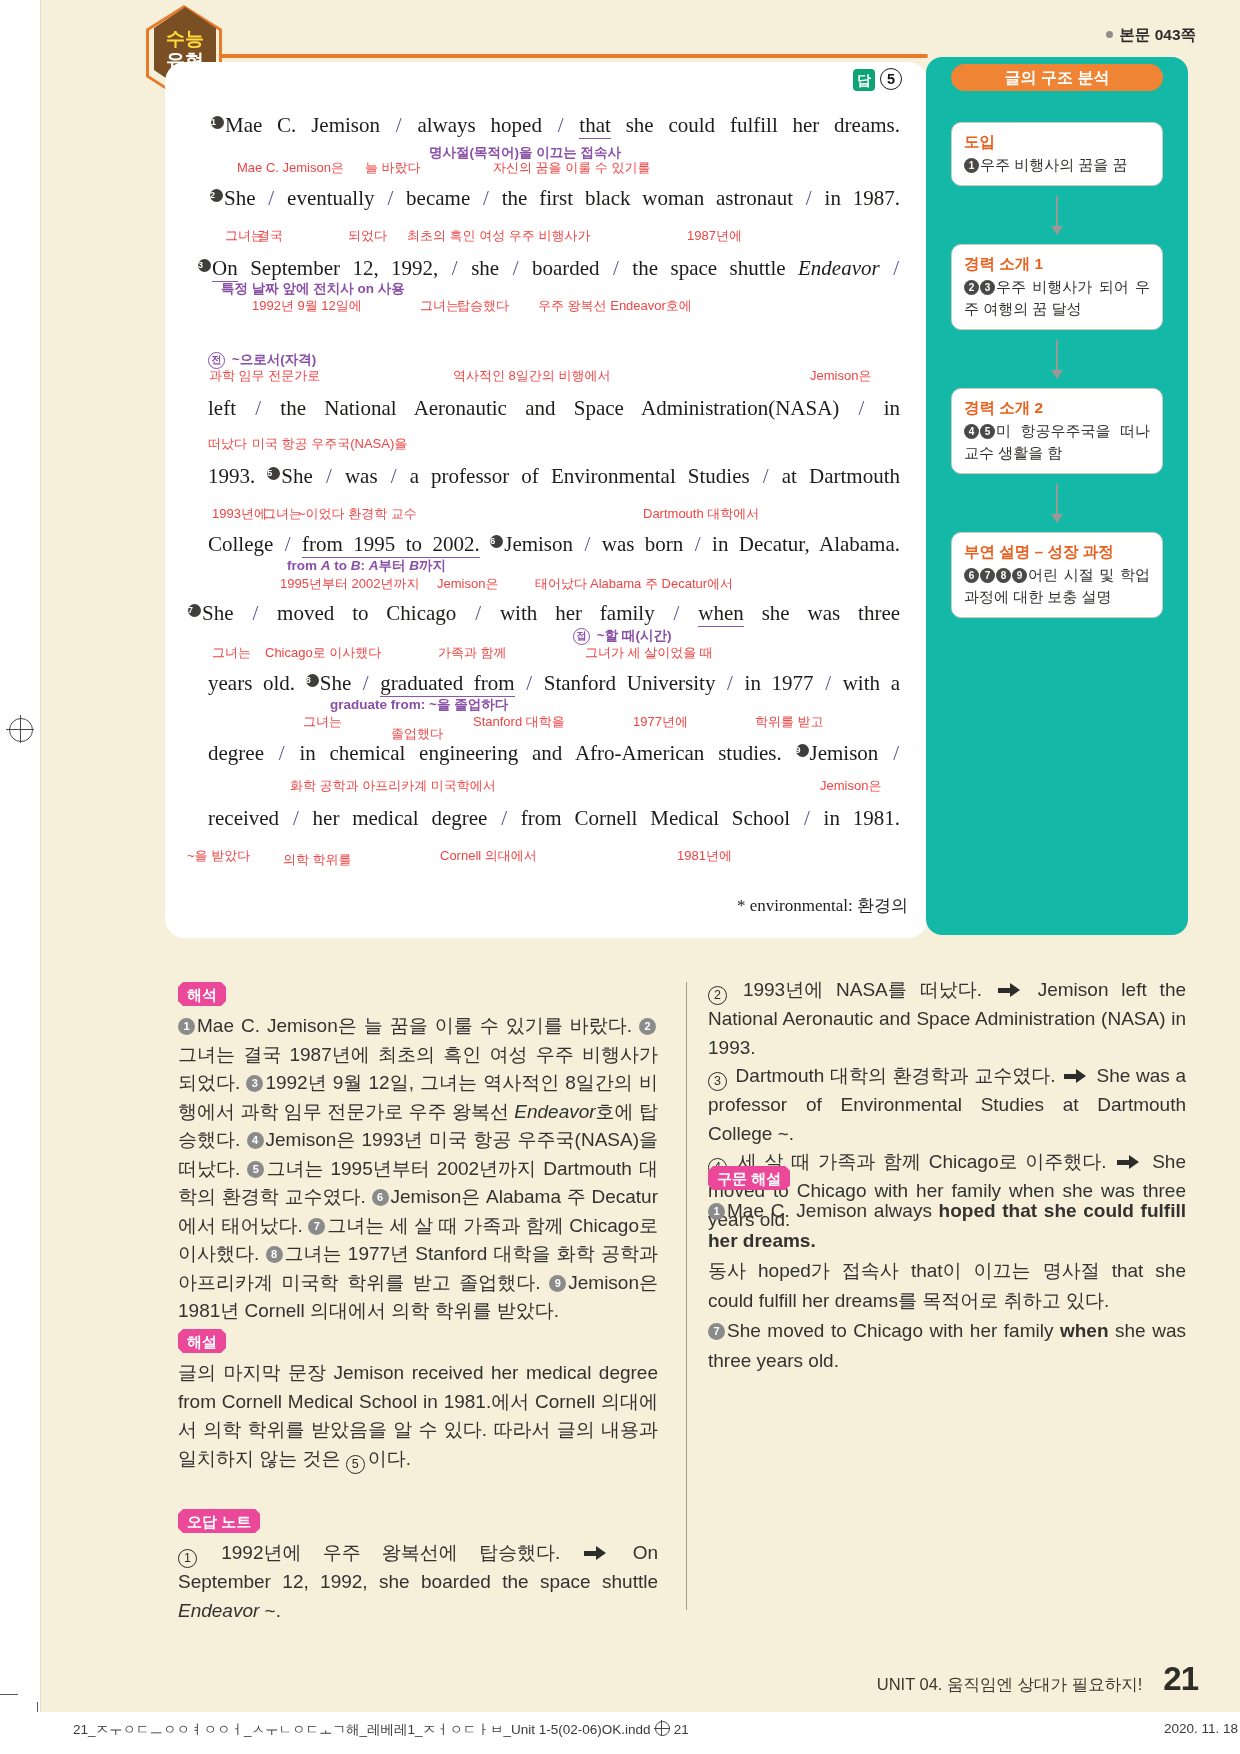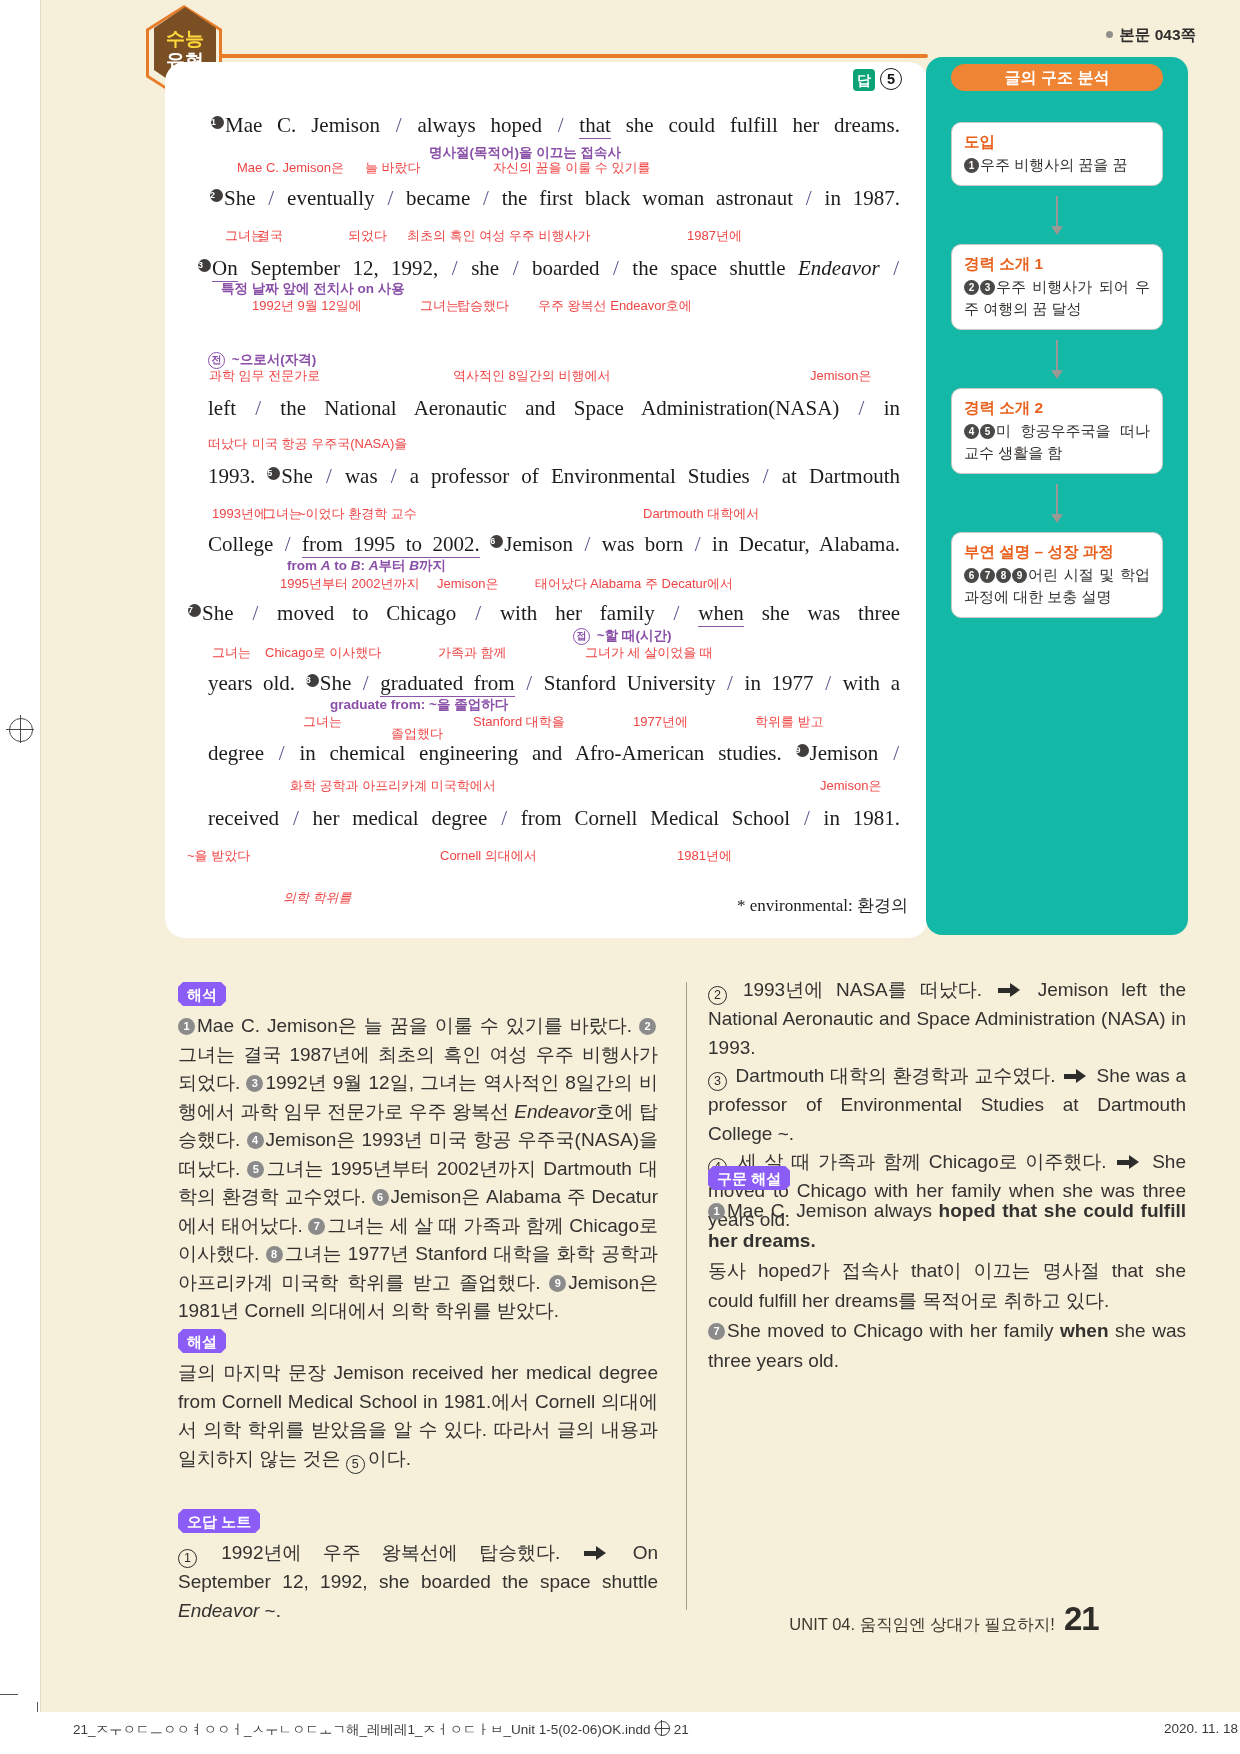--- a/index.html
+++ b/index.html
@@ -58,34 +58,34 @@
   .sbox{margin:0 25px;background:#fff;border:1px solid #ccc9c3;border-radius:10px;padding:9px 12px;}
   .sbox:first-of-type{margin-top:31px;}
   .sbox .btitle{color:#e8611f;font-weight:bold;font-size:15.5px;line-height:20px;}
   .sbox .bcontent{font-size:15px;line-height:22px;color:#33312e;margin-top:2px;text-align:justify;}
   .sarrow{height:58px;display:flex;flex-direction:column;align-items:center;justify-content:center;}
   .sarrow .line{width:2px;height:30px;background:#9b9995;}
   .sarrow .head{width:0;height:0;border-top:9px solid #9b9995;border-left:6px solid transparent;border-right:6px solid transparent;}
   
   #divider{position:absolute;left:686px;top:982px;width:1px;height:628px;background:#a39d8e;}
   .sec{position:absolute;}
-  .sbadge{display:inline-block;background:#8b5cf6;color:#fff;font-weight:bold;font-size:15px;line-height:15px;
+  .sbadge{display:inline-block;background:#ec4899;color:#fff;font-weight:bold;font-size:15px;line-height:15px;
       padding:5px 9px 4px;clip-path:polygon(5px 0,calc(100% - 5px) 0,100% 5px,100% calc(100% - 5px),
       calc(100% - 5px) 100%,5px 100%,0 calc(100% - 5px),0 5px);}
   .paras{margin-top:6px;}
   .paras p{margin:0;font-size:19px;line-height:28.5px;color:#343230;text-align:justify;}
   #sec-haeseok{left:178px;top:982px;width:480px;}
   #sec-haeseol{left:178px;top:1329px;width:480px;}
   #sec-odap{left:178px;top:1509px;width:480px;}
   #sec-checks{left:708px;top:976px;width:478px;}
   #sec-checks .paras{margin-top:0;}
   #sec-gumun{left:708px;top:1166px;width:478px;}
   #sec-gumun .paras p{line-height:30px;}
   
-  #unitline{position:absolute;left:690px;top:1600px;width:508px;display:flex;align-items:baseline;justify-content:center;gap:9px;}
+  #unitline{position:absolute;left:690px;top:1660px;width:508px;display:flex;align-items:baseline;justify-content:flex-end;gap:21px;}
   #unitline .ut{font-size:16.5px;color:#3c3a2e;}
   #unitline .pn{font-size:33px;font-weight:bold;color:#2e2d28;letter-spacing:-1px;}
   #footer{position:absolute;left:0;top:1712px;width:1240px;height:42px;background:#fff;}
   #fname{position:absolute;left:73px;top:9px;font-size:13.5px;color:#3a3a3a;}
   #fdate{position:absolute;right:2px;top:9px;font-size:13.5px;color:#3a3a3a;}
   .mini-reg{display:inline-block;width:13px;height:13px;border:1px solid #444;border-radius:50%;position:relative;
       vertical-align:-2px;margin:0 4px;}
   .mini-reg::before{content:"";position:absolute;left:-2px;top:5.5px;width:16px;height:1px;background:#444;}
   .mini-reg::after{content:"";position:absolute;left:5.5px;top:-2px;width:1px;height:16px;background:#444;}
   #regmark-left{position:absolute;left:9px;top:718px;width:24px;height:24px;border:1.5px solid #4a4a4a;border-radius:50%;box-sizing:border-box;}
@@ -165,21 +165,21 @@
         <div class="pgloss" style="top: 652px; left: 138px;">그녀는</div>
         <div class="pgloss" style="top: 664px; left: 178px; margin-left: 48px;">졸업했다</div>
         <div class="pgloss" style="top: 652px; left: 308px;">Stanford 대학을</div>
         <div class="pgloss" style="top: 652px; left: 468px;">1977년에</div>
         <div class="pgloss" style="top: 652px; left: 590px;">학위를 받고</div>
         <div class="en" style="top: 678px; left: 43px; width: 692px;"><span>degree </span><span class="slash">/</span><span> in chemical engineering and Afro-American studies. </span><span class="fnum">9</span><span>Jemison </span><span class="slash">/</span></div>
         <div class="pgloss" style="top: 716px; left: 125px;">화학 공학과 아프리카계 미국학에서</div>
         <div class="pgloss" style="top: 716px; left: 655px;">Jemison은</div>
         <div class="en" style="top: 743px; left: 43px; width: 692px;"><span>received </span><span class="slash">/</span><span> her medical degree </span><span class="slash">/</span><span> from Cornell Medical School </span><span class="slash">/</span><span> in 1981.</span></div>
         <div class="pgloss" style="top: 786px; left: 22px;">~을 받았다</div>
-        <div class="pgloss" style="top: 828px; left: 118px; font-style: italic;">의학 학위를</div>
+        <div class="pgloss" style="top: 790px; left: 118px;">의학 학위를</div>
         <div class="pgloss" style="top: 786px; left: 275px;">Cornell 의대에서</div>
         <div class="pgloss" style="top: 786px; left: 512px;">1981년에</div>
         <div class="en footnote" style="top: 831px; left: 43px; width: 700px;"><span>* environmental: 환경의</span></div>
       </div>
   </div>
   <span id="ans-badge">답</span>
   <span id="ans-num">5</span>
 
   <div id="sidebar">
     <div class="pill">글의 구조 분석</div>

